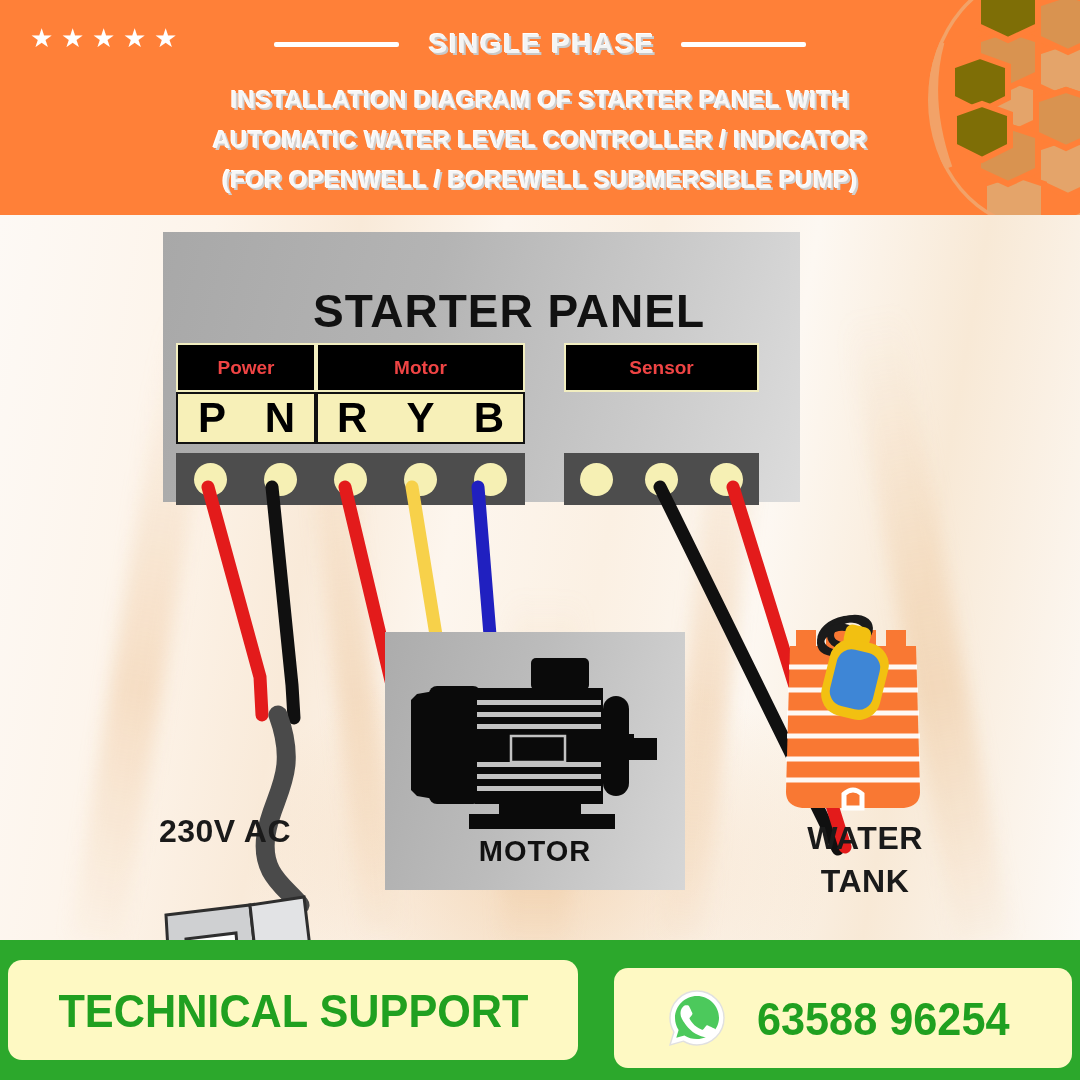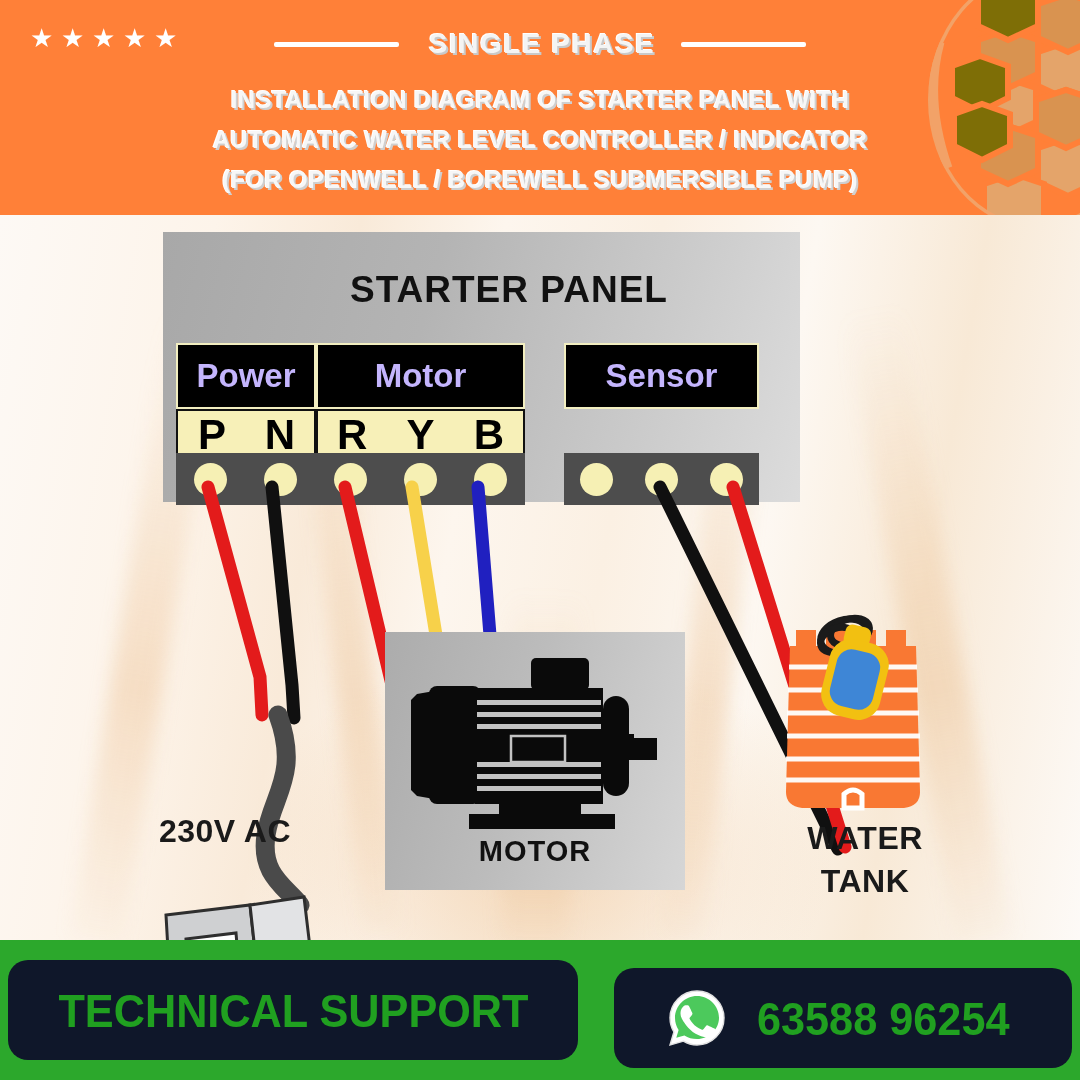--- a/index.html
+++ b/index.html
@@ -61,30 +61,30 @@
     position:absolute; background:linear-gradient(180deg, rgba(233,186,136,0) 0%, rgba(233,186,136,.38) 60%, rgba(233,186,136,.05) 100%);
     filter:blur(9px);
   }
 
   
   .panel {
     position:absolute; left:163px; top:232px; width:637px; height:270px;
     background:linear-gradient(105deg,#a8a8a8 0%, #b4b4b4 40%, #c9c9c9 72%, #dcdcdc 100%);
   }
   .panel-title {
-    position:absolute; left:0; top:37px; width:692px; text-align:center;
-    font-size:37px; font-weight:bold; color:#111; letter-spacing:1px;
+    position:absolute; left:0; top:52px; width:692px; text-align:center;
+    font-size:46px; font-weight:bold; color:#111; letter-spacing:1px;
   }
 
   .blk { position:absolute; }
   .blk-hdr {
     background:#000; border:2px solid #f2eec0;
-    color:#c4b5fd; font-size:33px; font-weight:bold;
+    color:#ef4444; font-size:19px; font-weight:bold;
     display:flex; align-items:center; justify-content:center;
-    height:66px;
+    height:49px;
   }
   .blk-term {
     background:#f7f0b8; border:2px solid #111;
     height:52px; display:flex; align-items:center;
   }
   .blk-term span {
     flex:1; text-align:center; font-size:42px; font-weight:bold; color:#000;
     line-height:44px;
   }
   .screwbar {
@@ -114,22 +114,22 @@
     position:absolute; font-size:32px; font-weight:bold; color:#1a1a1a;
     letter-spacing:.5px; text-align:center;
   }
 
   
   .footer {
     position:absolute; left:0; top:940px; width:1080px; height:140px;
     background:#2CA82C;
   }
   .fbox {
-    position:absolute; top:20px; height:100px; background:#0f172a;
-    border-radius:20px; display:flex; align-items:center;
+    position:absolute; top:20px; height:100px; background:#fef9c3;
+    border-radius:14px; display:flex; align-items:center;
   }
   .fbox-left { left:8px; width:570px; justify-content:center; }
   .fbox-right { left:614px; width:458px; justify-content:center; gap:18px;margin-top:8px; }
   .support-text {
     color:#20A020; font-size:47px; font-weight:bold; letter-spacing:0px;
     transform:scaleX(.92); transform-origin:center;
   }
   .phone-text {
     color:#20A020; font-size:47px; font-weight:bold; letter-spacing:0px;
     transform:scaleX(.92); transform-origin:center;

